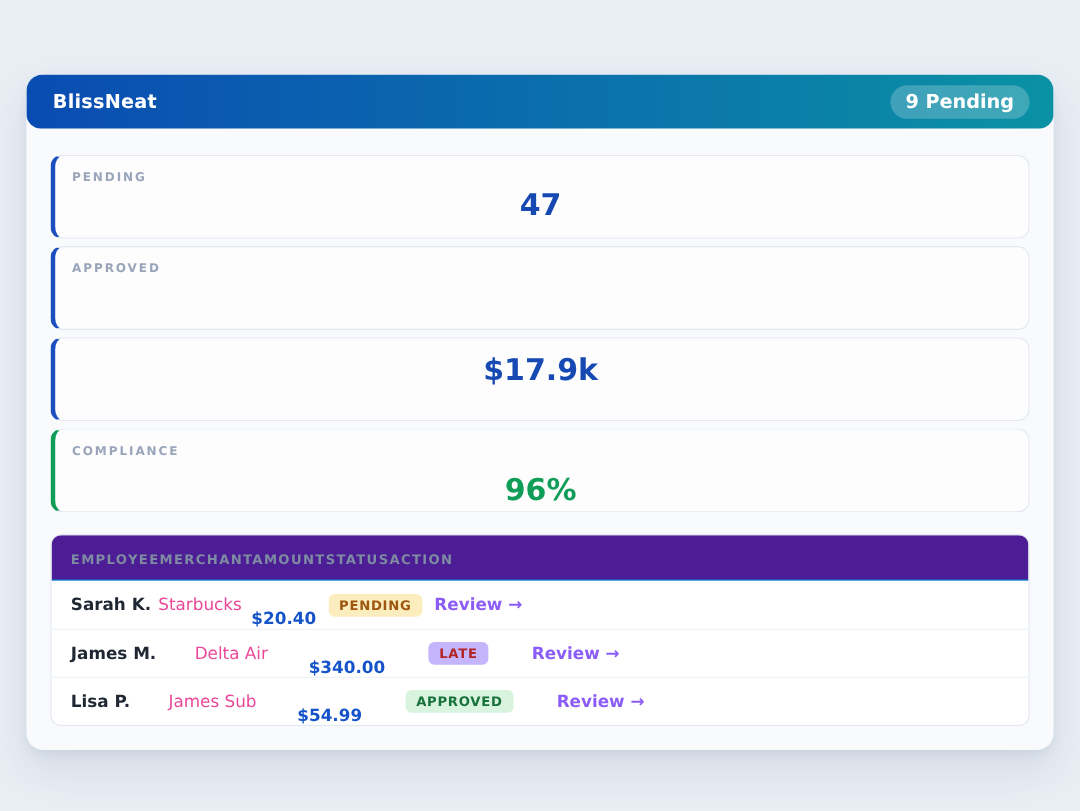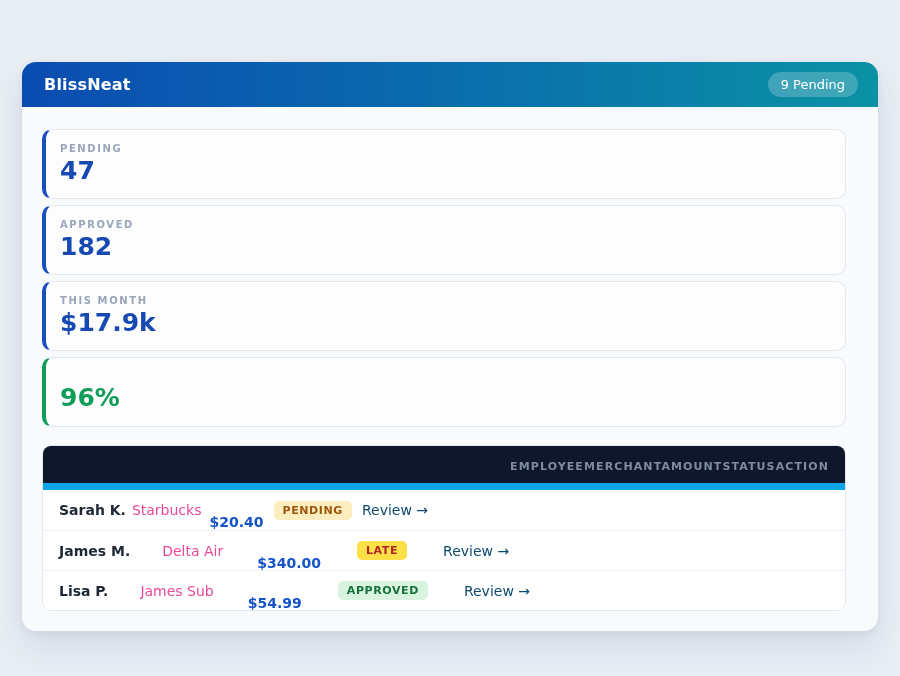--- a/index.html
+++ b/index.html
@@ -16,37 +16,38 @@
     box-shadow: 0 16px 32px rgba(30, 50, 90, 0.10), 0 3px 8px rgba(30, 50, 90, 0.06);
     overflow: hidden;
   }
   .app-header {
     height: 45px;
     background: linear-gradient(90deg, #0a4cb2 0%, #0b74ab 60%, #0a92a4 100%);
     display: flex;
     align-items: center;
     justify-content: space-between;
     padding: 0 20px 0 22px;
+    border-radius: 12px;
   }
   .app-title {
     color: #ffffff;
     font-size: 16px;
     font-weight: bold;
     letter-spacing: 0.2px;
   }
   .header-badge {
     background: rgba(255, 255, 255, 0.22);
     color: #ffffff;
-    font-size: 13px;
-    font-weight: normal;
+    font-size: 16px;
+    font-weight: bold;
     padding: 6px 13px;
     border-radius: 999px;
     line-height: 1;
   }
-  .content { padding: 22px 32px 20px 20px; }
+  .content { padding: 22px 20px 20px 20px; }
 
   .stat-card {
     background: #fdfdfe;
     border: 1px solid #e3e8f0;
     border-left: 4px solid #1a4fbd;
     border-radius: 10px;
     padding: 13px 16px 12px 14px;
     margin-bottom: 6px;
     height: 70px;
   }
@@ -58,35 +59,35 @@
     color: #9aa5ba;
     display: block;
     margin-bottom: 3px;
   }
   .stat-value {
     font-size: 25px;
     font-weight: bold;
     color: #164ab2;
     line-height: 1.15;
     display: block;
+    text-align: center;
   }
   .stat-value.green { color: #0f9d57; margin-top: 13px; }
 
   .table-panel {
     margin-top: 18px;
     background: #ffffff;
     border: 1px solid #e3e8f0;
     border-radius: 9px;
     overflow: hidden;
   }
   .table-head {
-    background: #0f172a;
+    background: #4c1d95;
     padding: 9px 16px;
-    border-bottom: 7px solid #0ea5e9;
-    text-align: right;
+    border-bottom: 1px solid #0ea5e9;
   }
   .table-head span {
     font-size: 11px;
     font-weight: bold;
     letter-spacing: 1.1px;
     color: #7e8ba3;
   }
   .table-row {
     display: flex;
     align-items: center;
@@ -102,26 +103,26 @@
   .status-badge {
     font-size: 11px;
     font-weight: bold;
     letter-spacing: 0.6px;
     padding: 4px 9px;
     border-radius: 5px;
     line-height: 1;
     margin: 0 4px;
   }
   .status-badge.pending  { background: #fcedbf; color: #9d560e; }
-  .status-badge.late     { background: #fde047; color: #b32424; }
+  .status-badge.late     { background: #c4b5fd; color: #b32424; }
   .status-badge.approved { background: #d8f3de; color: #17713a; }
   .review-link {
     font-size: 14px;
-    font-weight: normal;
-    color: #0c4a6e;
+    font-weight: bold;
+    color: #8b5cf6;
     text-decoration: none;
     cursor: pointer;
   }
 </style>
 </head>
 <body>
 
 <div class="app-card">
 
   <div class="app-header">
@@ -131,29 +132,28 @@
 
   <div class="content">
 
     <div class="stat-card">
       <span class="stat-label">PENDING</span>
       <span class="stat-value">47</span>
     </div>
 
     <div class="stat-card">
       <span class="stat-label">APPROVED</span>
-      <span class="stat-value">182</span>
     </div>
 
     <div class="stat-card">
-      <span class="stat-label">THIS MONTH</span>
       <span class="stat-value">$17.9k</span>
     </div>
 
     <div class="stat-card accent-green">
+      <span class="stat-label">COMPLIANCE</span>
       <span class="stat-value green">96%</span>
     </div>
 
     <div class="table-panel">
 
       <div class="table-head">
         <span>EMPLOYEE</span><span>MERCHANT</span><span>AMOUNT</span><span>STATUS</span><span>ACTION</span>
       </div>
 
       <div class="table-row">

